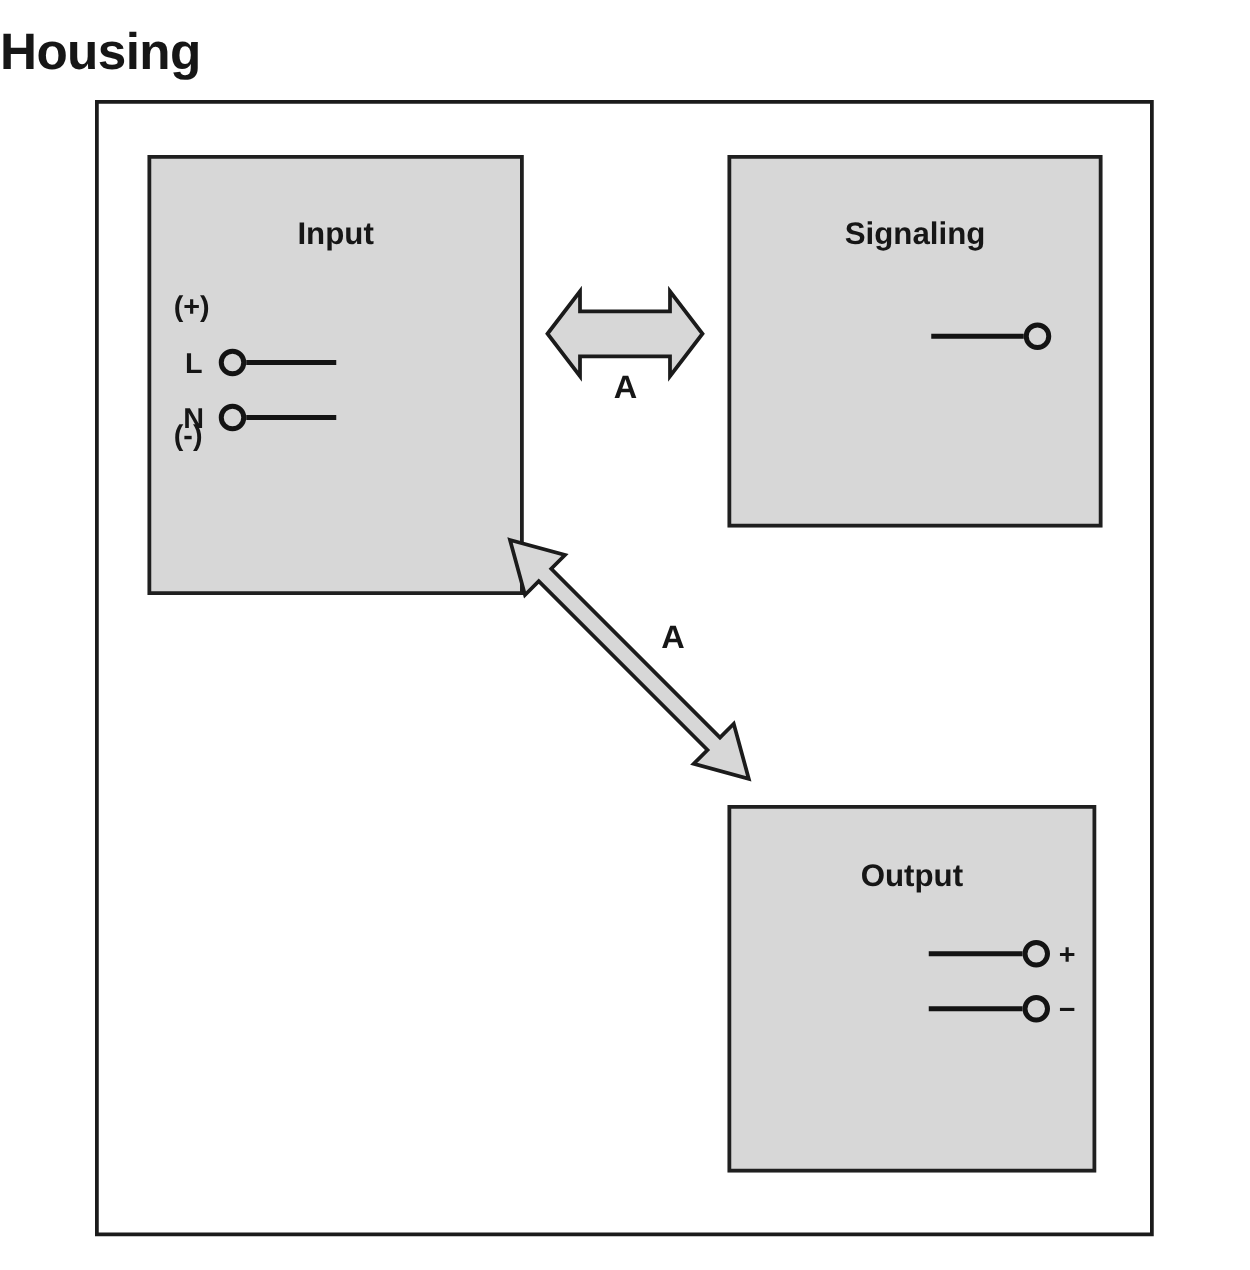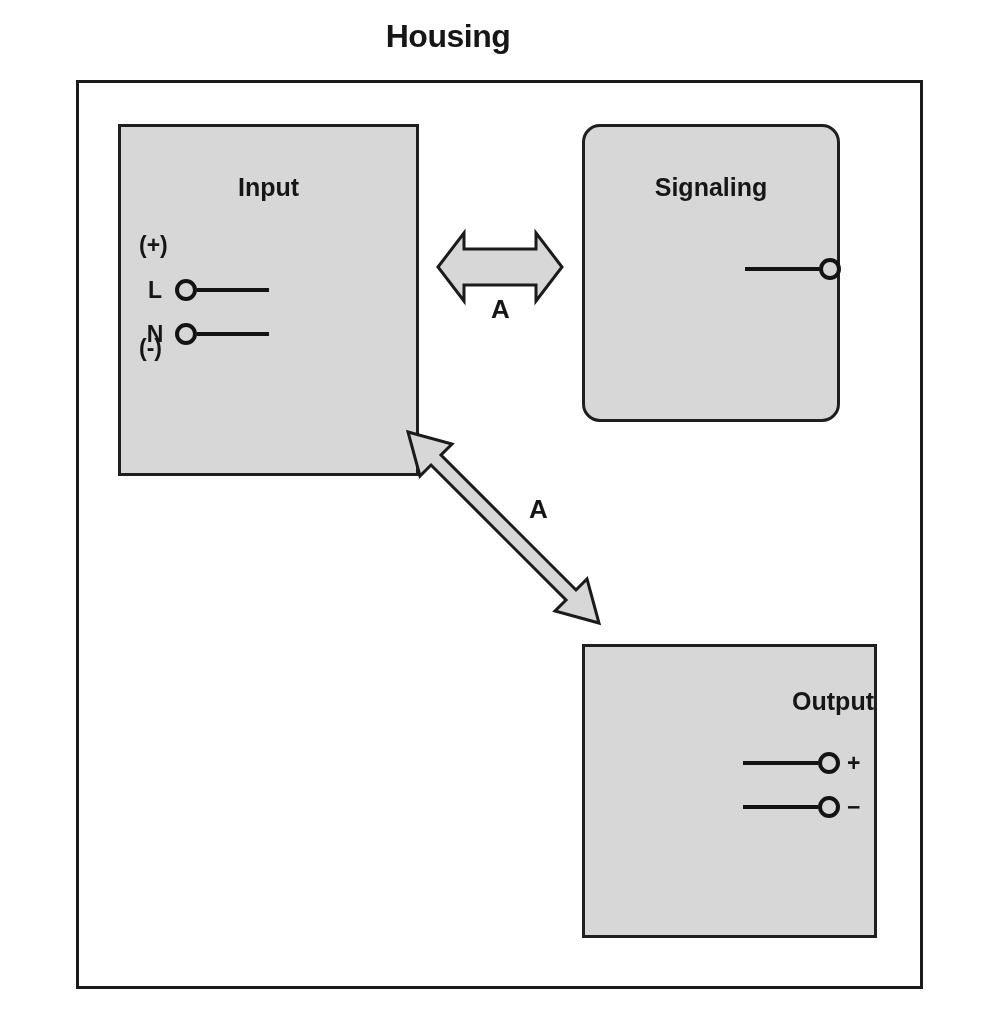--- a/index.html
+++ b/index.html
@@ -16,22 +16,21 @@
     width: 1000px;
     height: 1016px;
     background: #ffffff;
     overflow: hidden;
   }
   #diagram-title {
     position: absolute;
     left: 0;
     top: 18px;
     width: 896px;
-    text-align: center;
-    font-size: 32px;
+    font-size: 41px;
     font-weight: bold;
     color: #161616;
     letter-spacing: -0.5px;
   }
   #housing-frame {
     position: absolute;
     left: 76px;
     top: 80px;
     width: 847px;
     height: 909px;
@@ -39,35 +38,35 @@
     box-sizing: border-box;
     background: #ffffff;
   }
   .block {
     position: absolute;
     background: #d7d7d7;
     border: 3px solid #1f1f1f;
     box-sizing: border-box;
   }
   #block-input  { left: 118px; top: 124px; width: 301px; height: 352px; }
-  #block-signaling { left: 582px; top: 124px; width: 258px; height: 298px; border-radius: 18px; }
+  #block-signaling { left: 582px; top: 124px; width: 300px; height: 298px; }
   #block-output { left: 582px; top: 644px; width: 295px; height: 294px; }
 
   .block-title {
     position: absolute;
     left: 0;
     width: 100%;
     text-align: center;
     font-size: 25px;
     font-weight: bold;
     color: #161616;
   }
   #block-input .block-title { top: 46px; }
   #block-signaling .block-title { top: 46px; }
-  #block-output .block-title { top: 40px; text-align: right; }
+  #block-output .block-title { top: 40px; }
 
   
   .terminal-row {
     position: absolute;
     display: flex;
     align-items: center;
     height: 30px;
   }
   .term-label {
     font-size: 23px;

